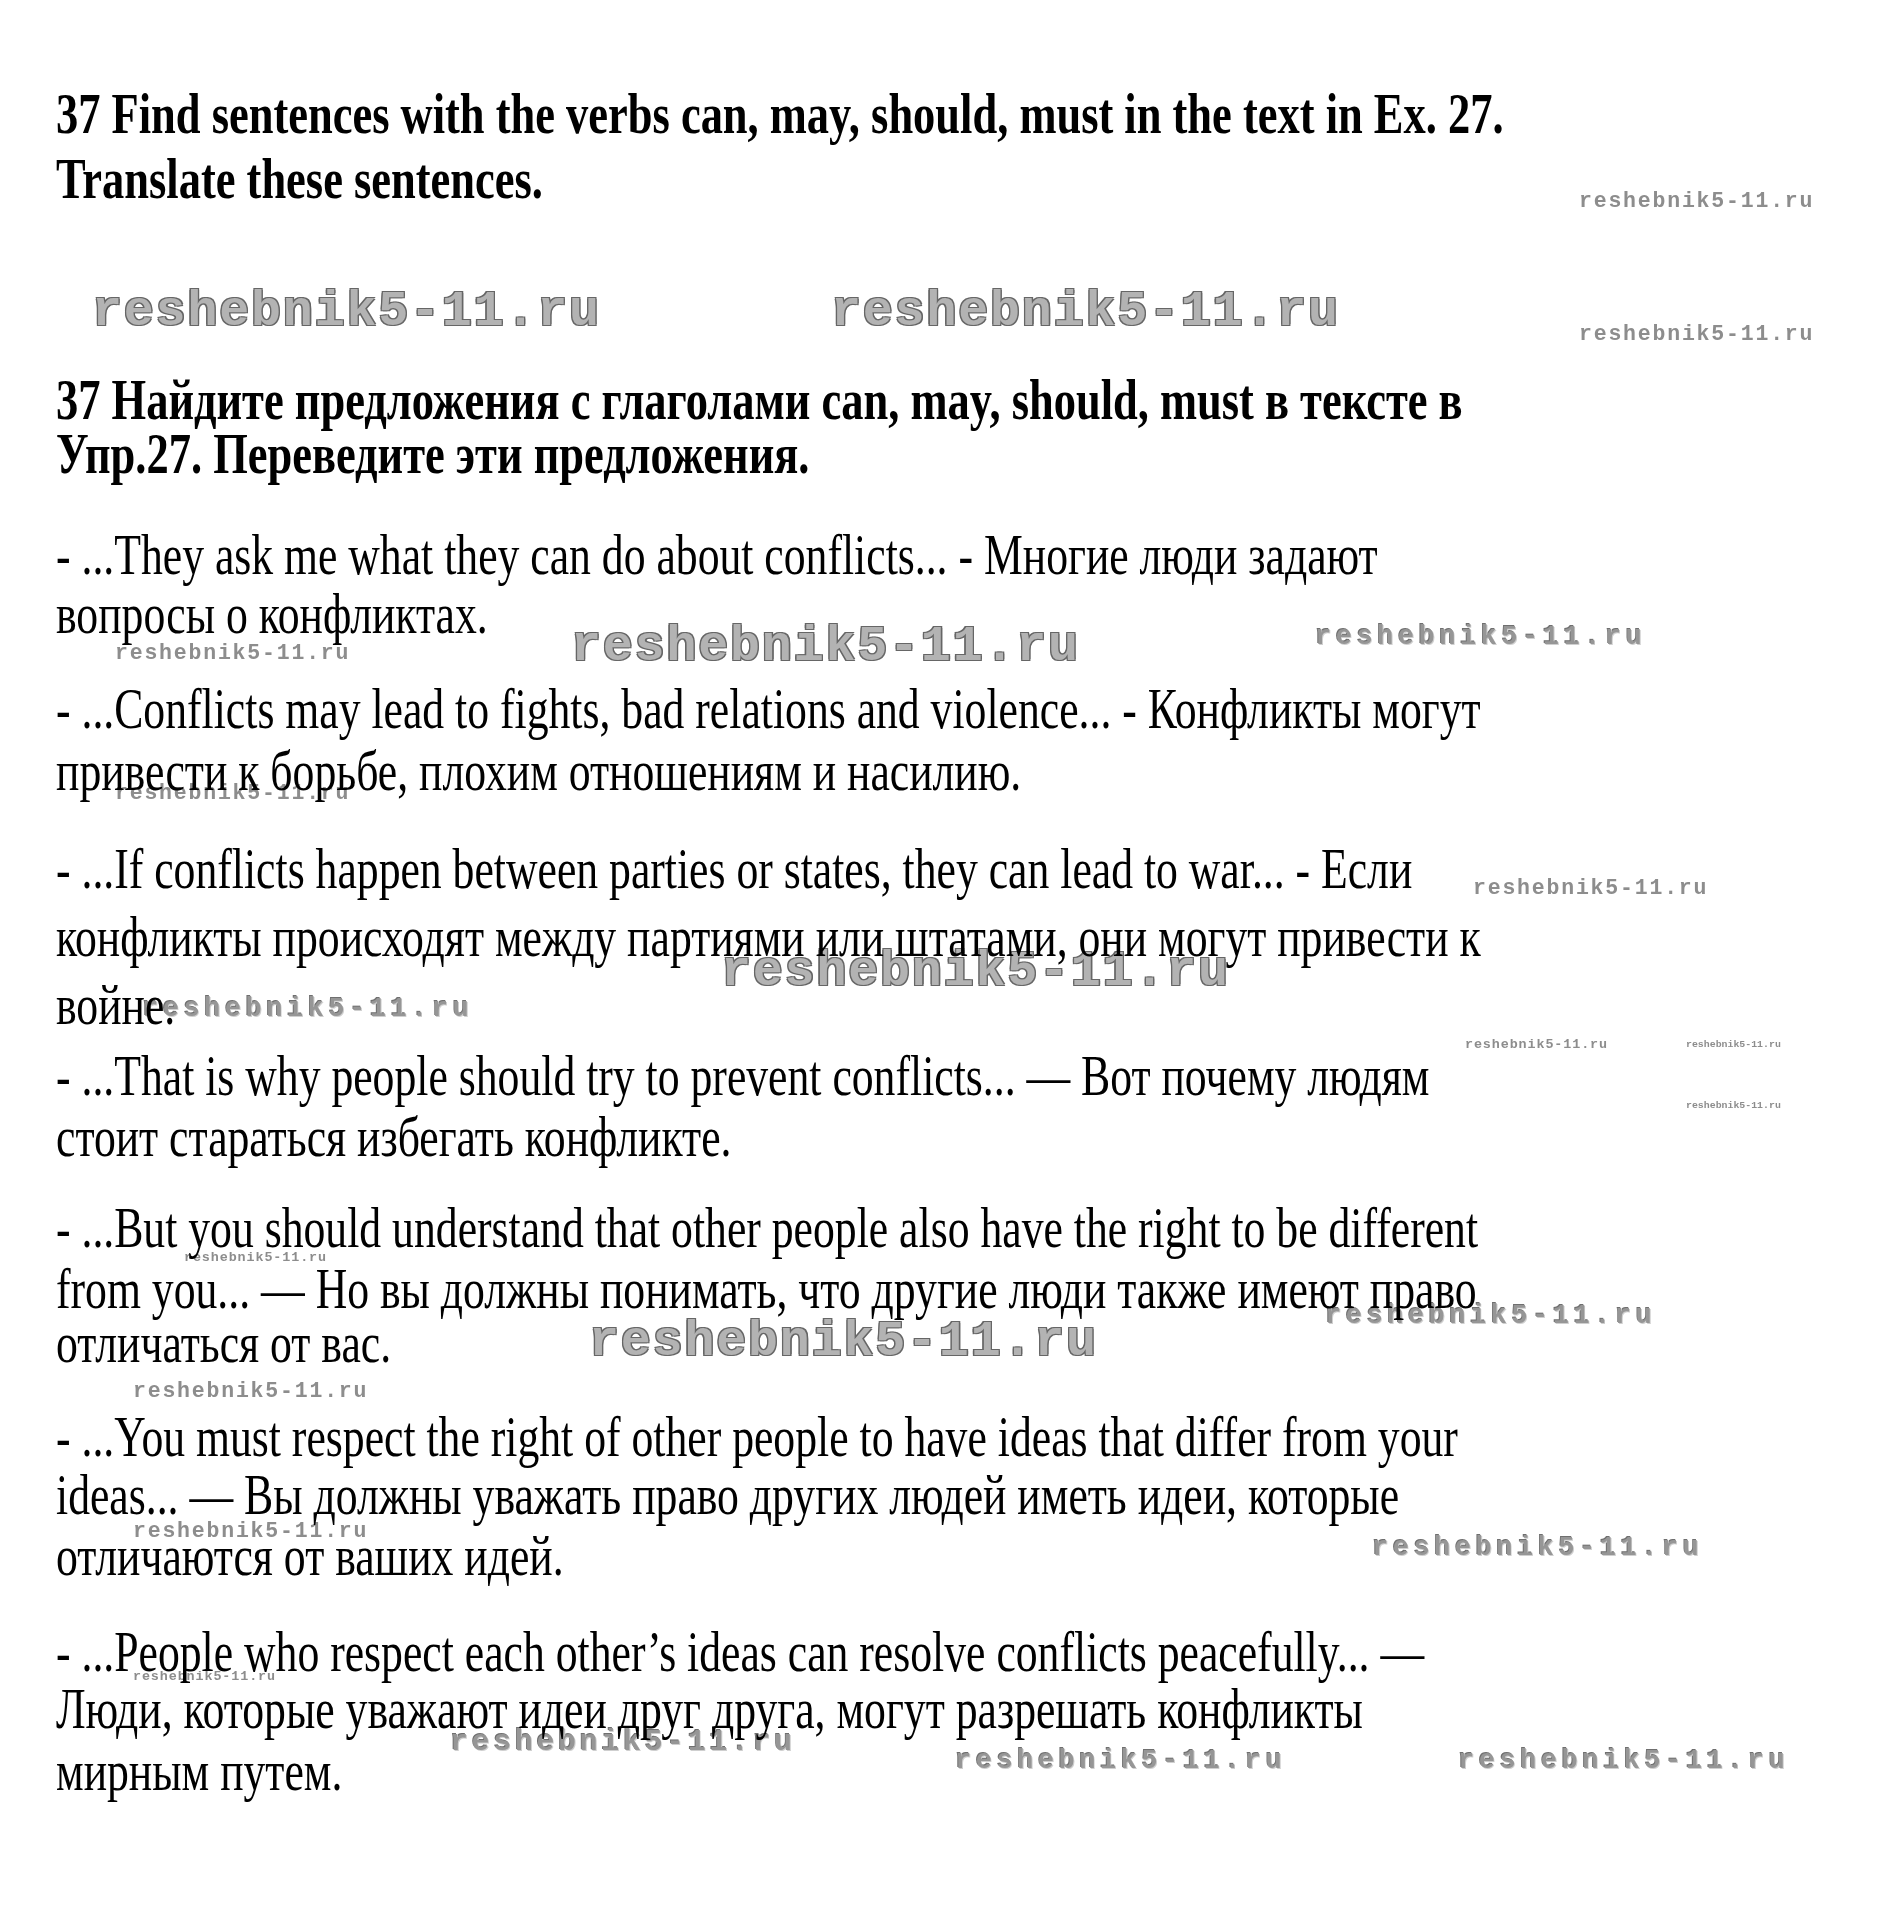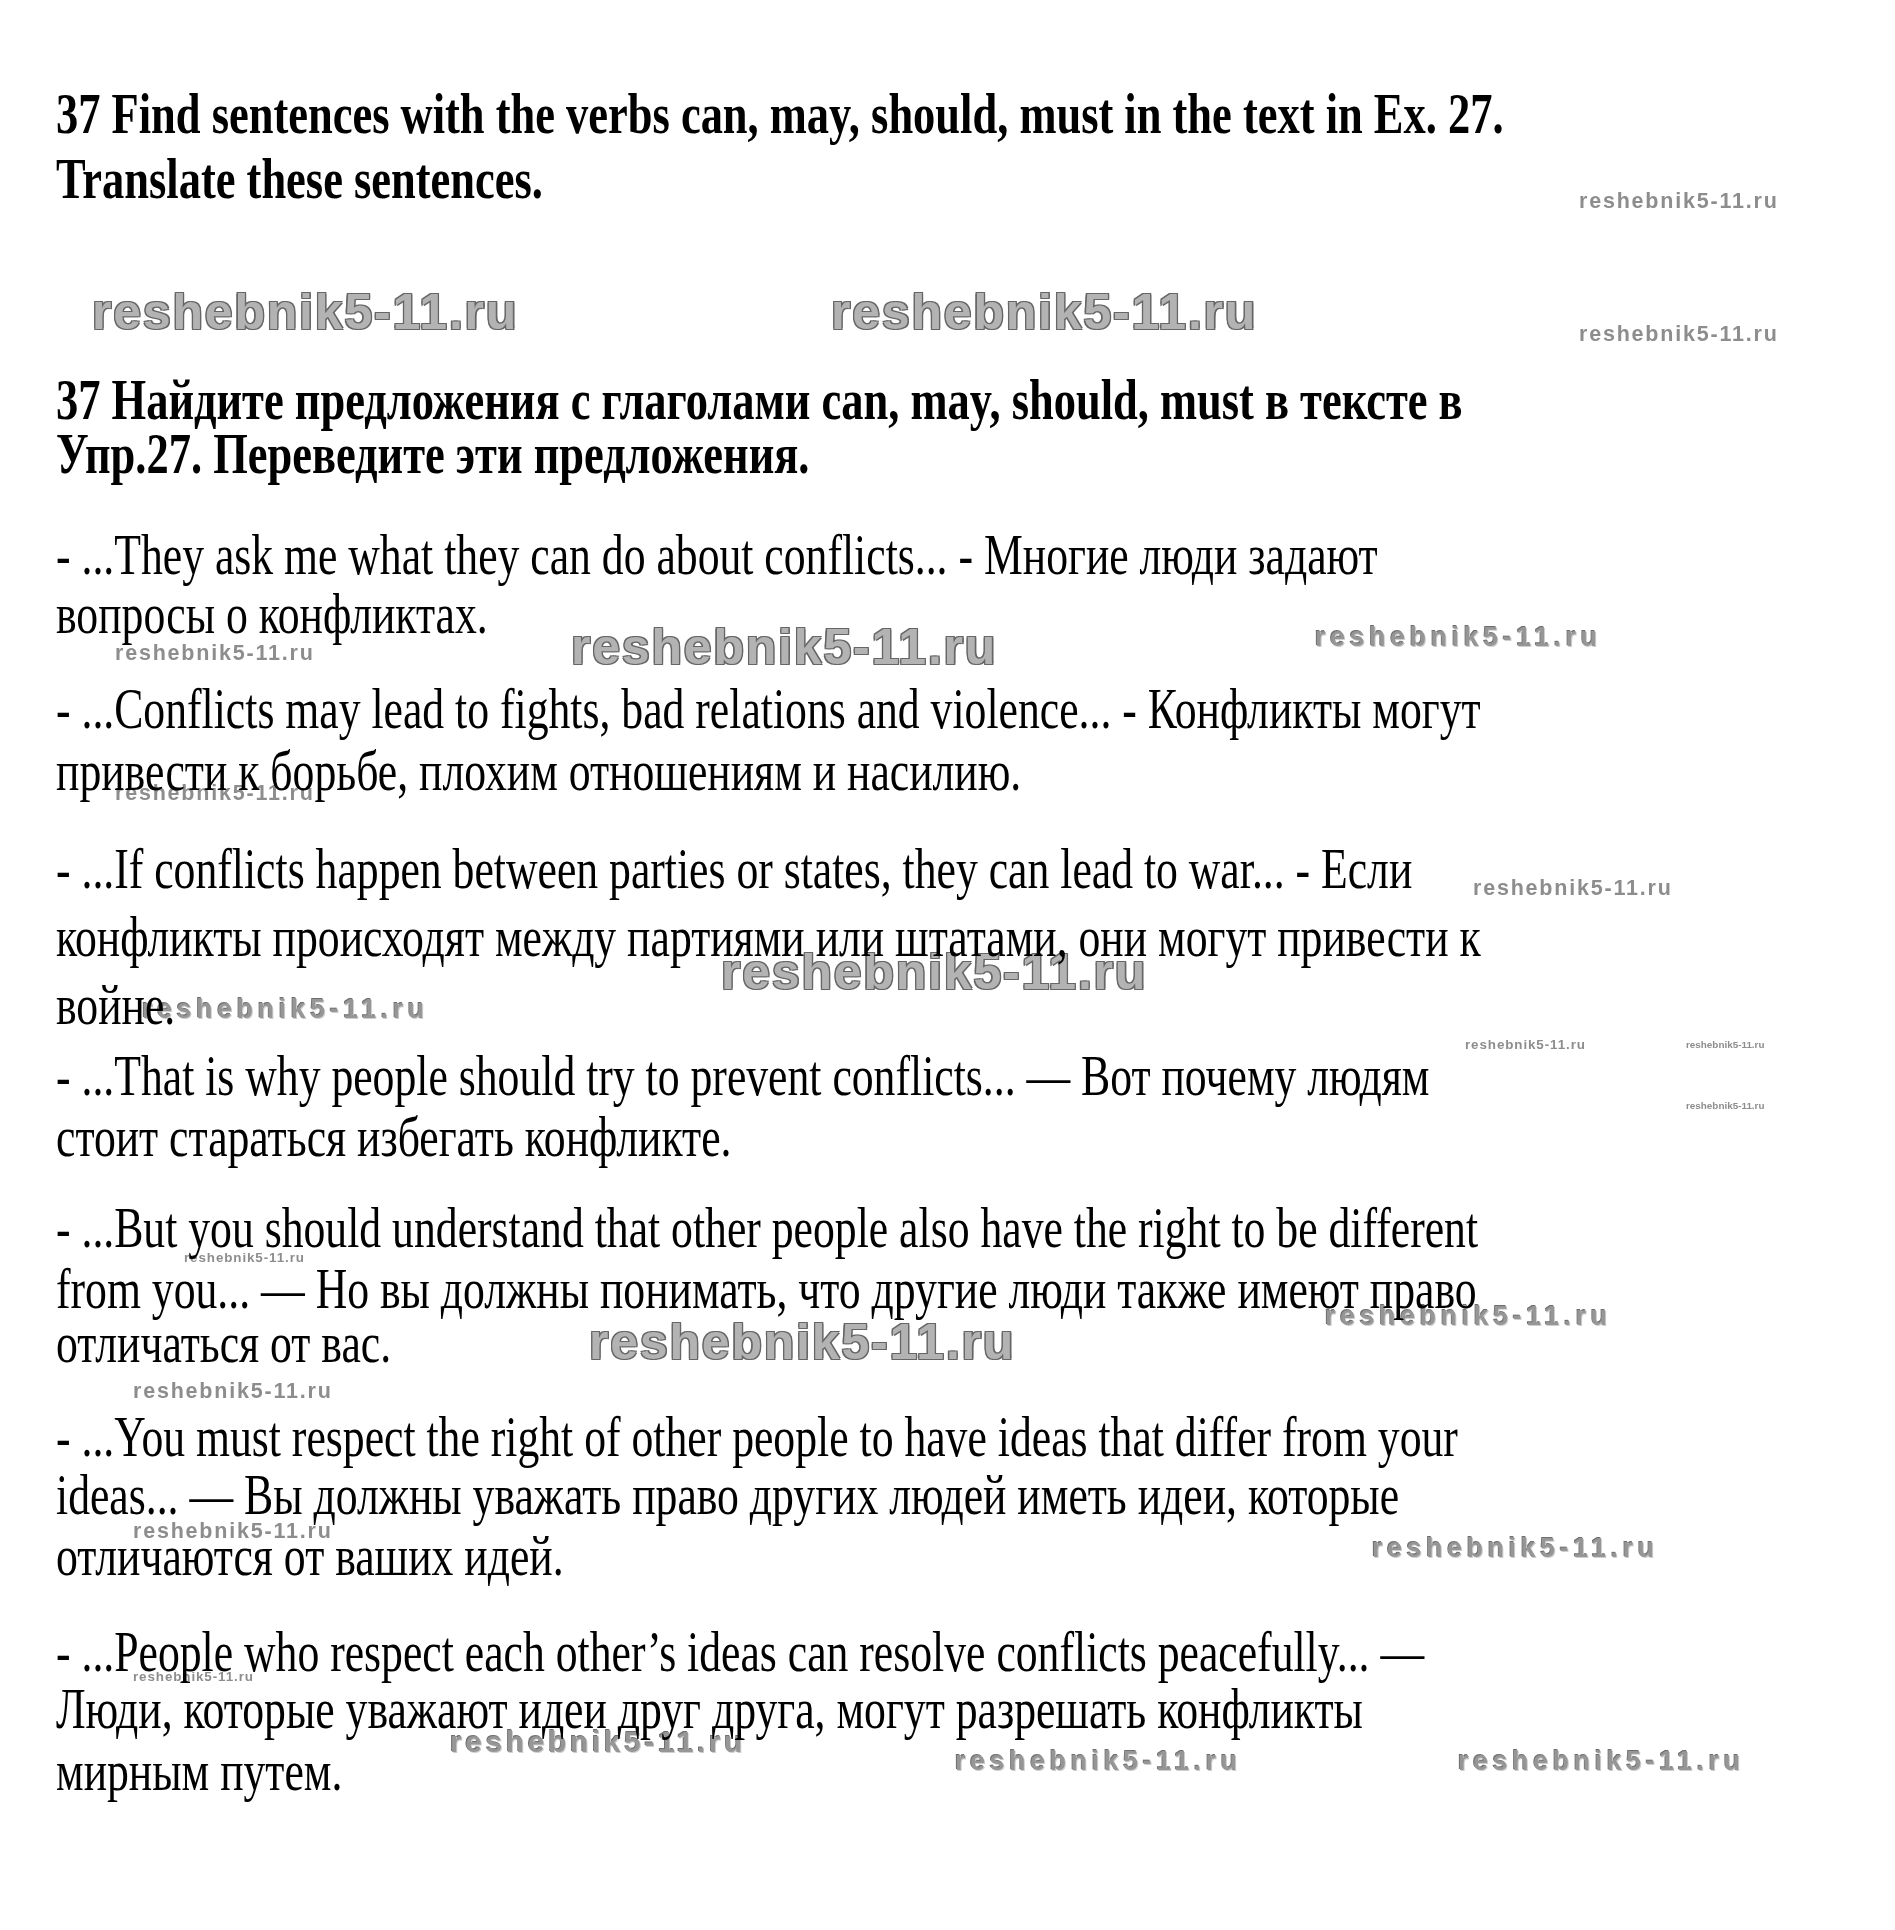--- a/index.html
+++ b/index.html
@@ -20,21 +20,21 @@
     color:#000000;
     z-index:2;
     transform:scaleX(0.78);
     transform-origin:0 0;
   }
   .ln.bold{font-weight:700;font-size:57px;line-height:57px;}
   .ln.body{font-weight:400;font-size:56px;line-height:56px;}
   
   .wm{
     position:absolute;
-    font-family:Liberation Sans, sans-serif;
+    font-family:Liberation Mono, monospace;
     font-weight:700;
     white-space:nowrap;
     z-index:1;
     color:#8d8d8d;
   }
   .wm-xl{
     font-size:50px;letter-spacing:1.8px;color:#b3b3b3;
     text-shadow:-1.3px -1.3px 0 #666,1.3px 1.3px 0 #666,-1.3px 1.3px 0 #666,1.3px -1.3px 0 #666;
   }
   .wm-lg{font-size:30px;letter-spacing:3.6px;color:#969696;text-shadow:0.9px 0.9px 0 #cfcfcf,-0.9px -0.9px 0 #6f6f6f;}

